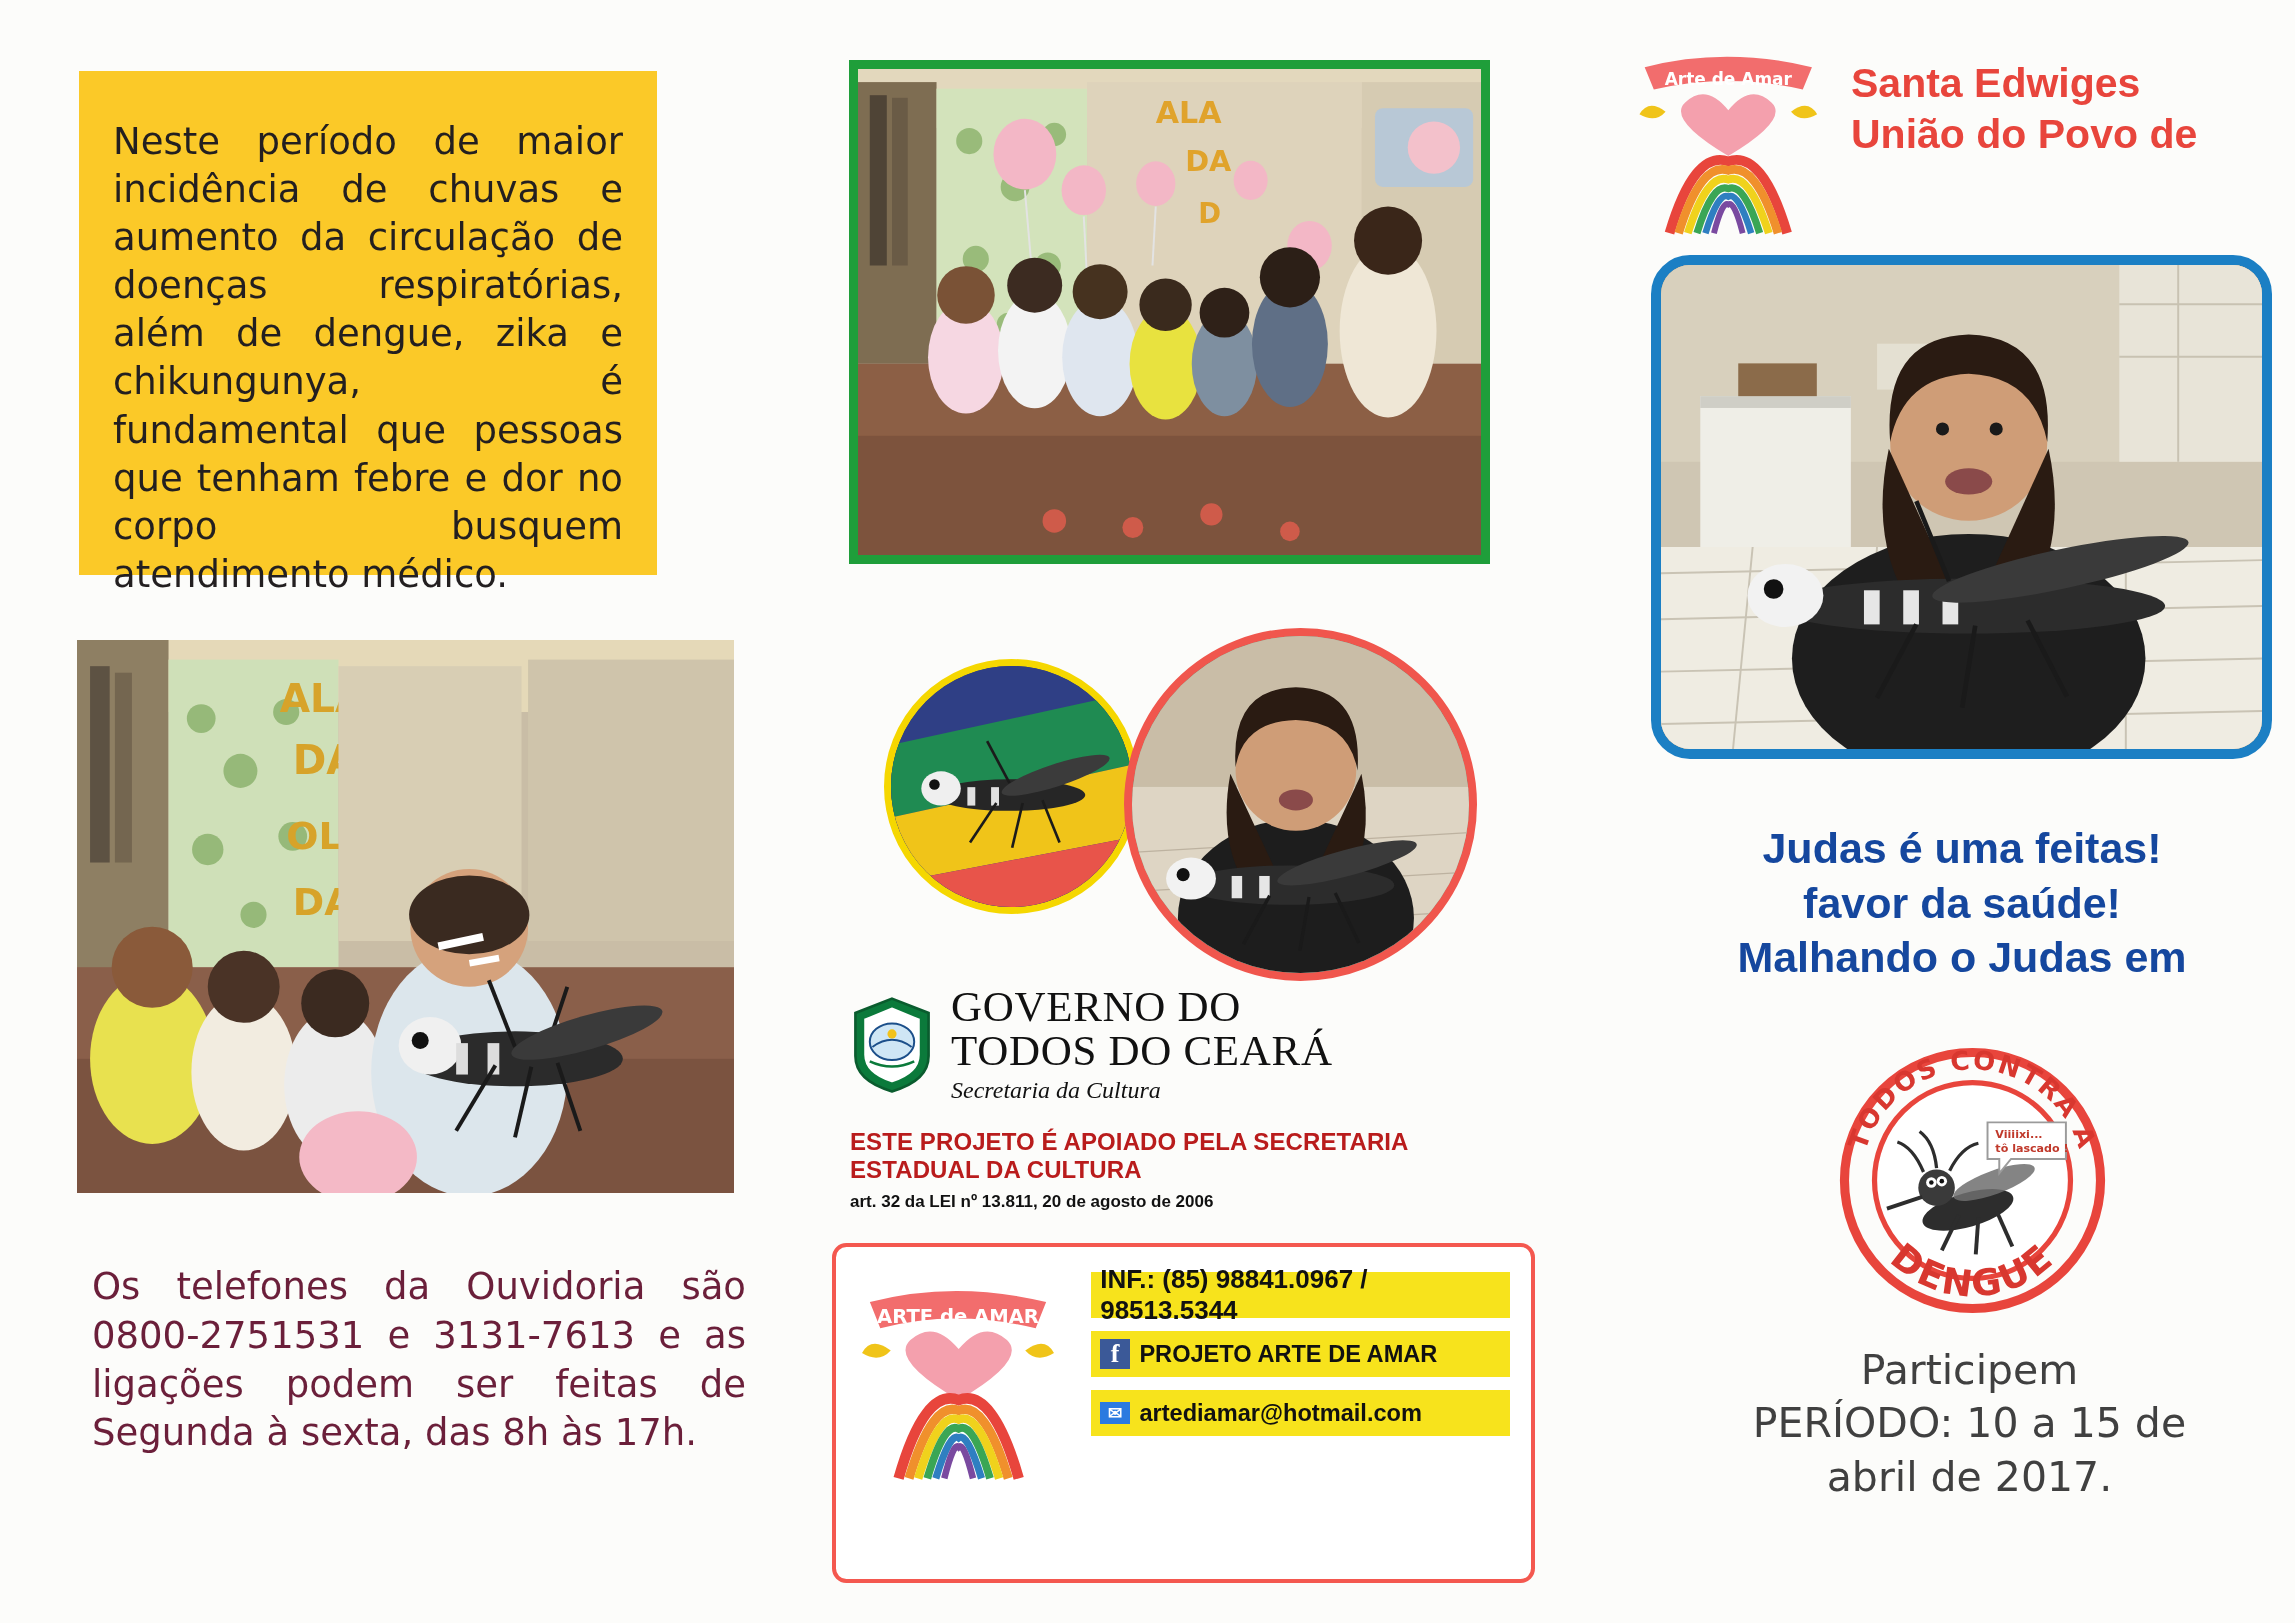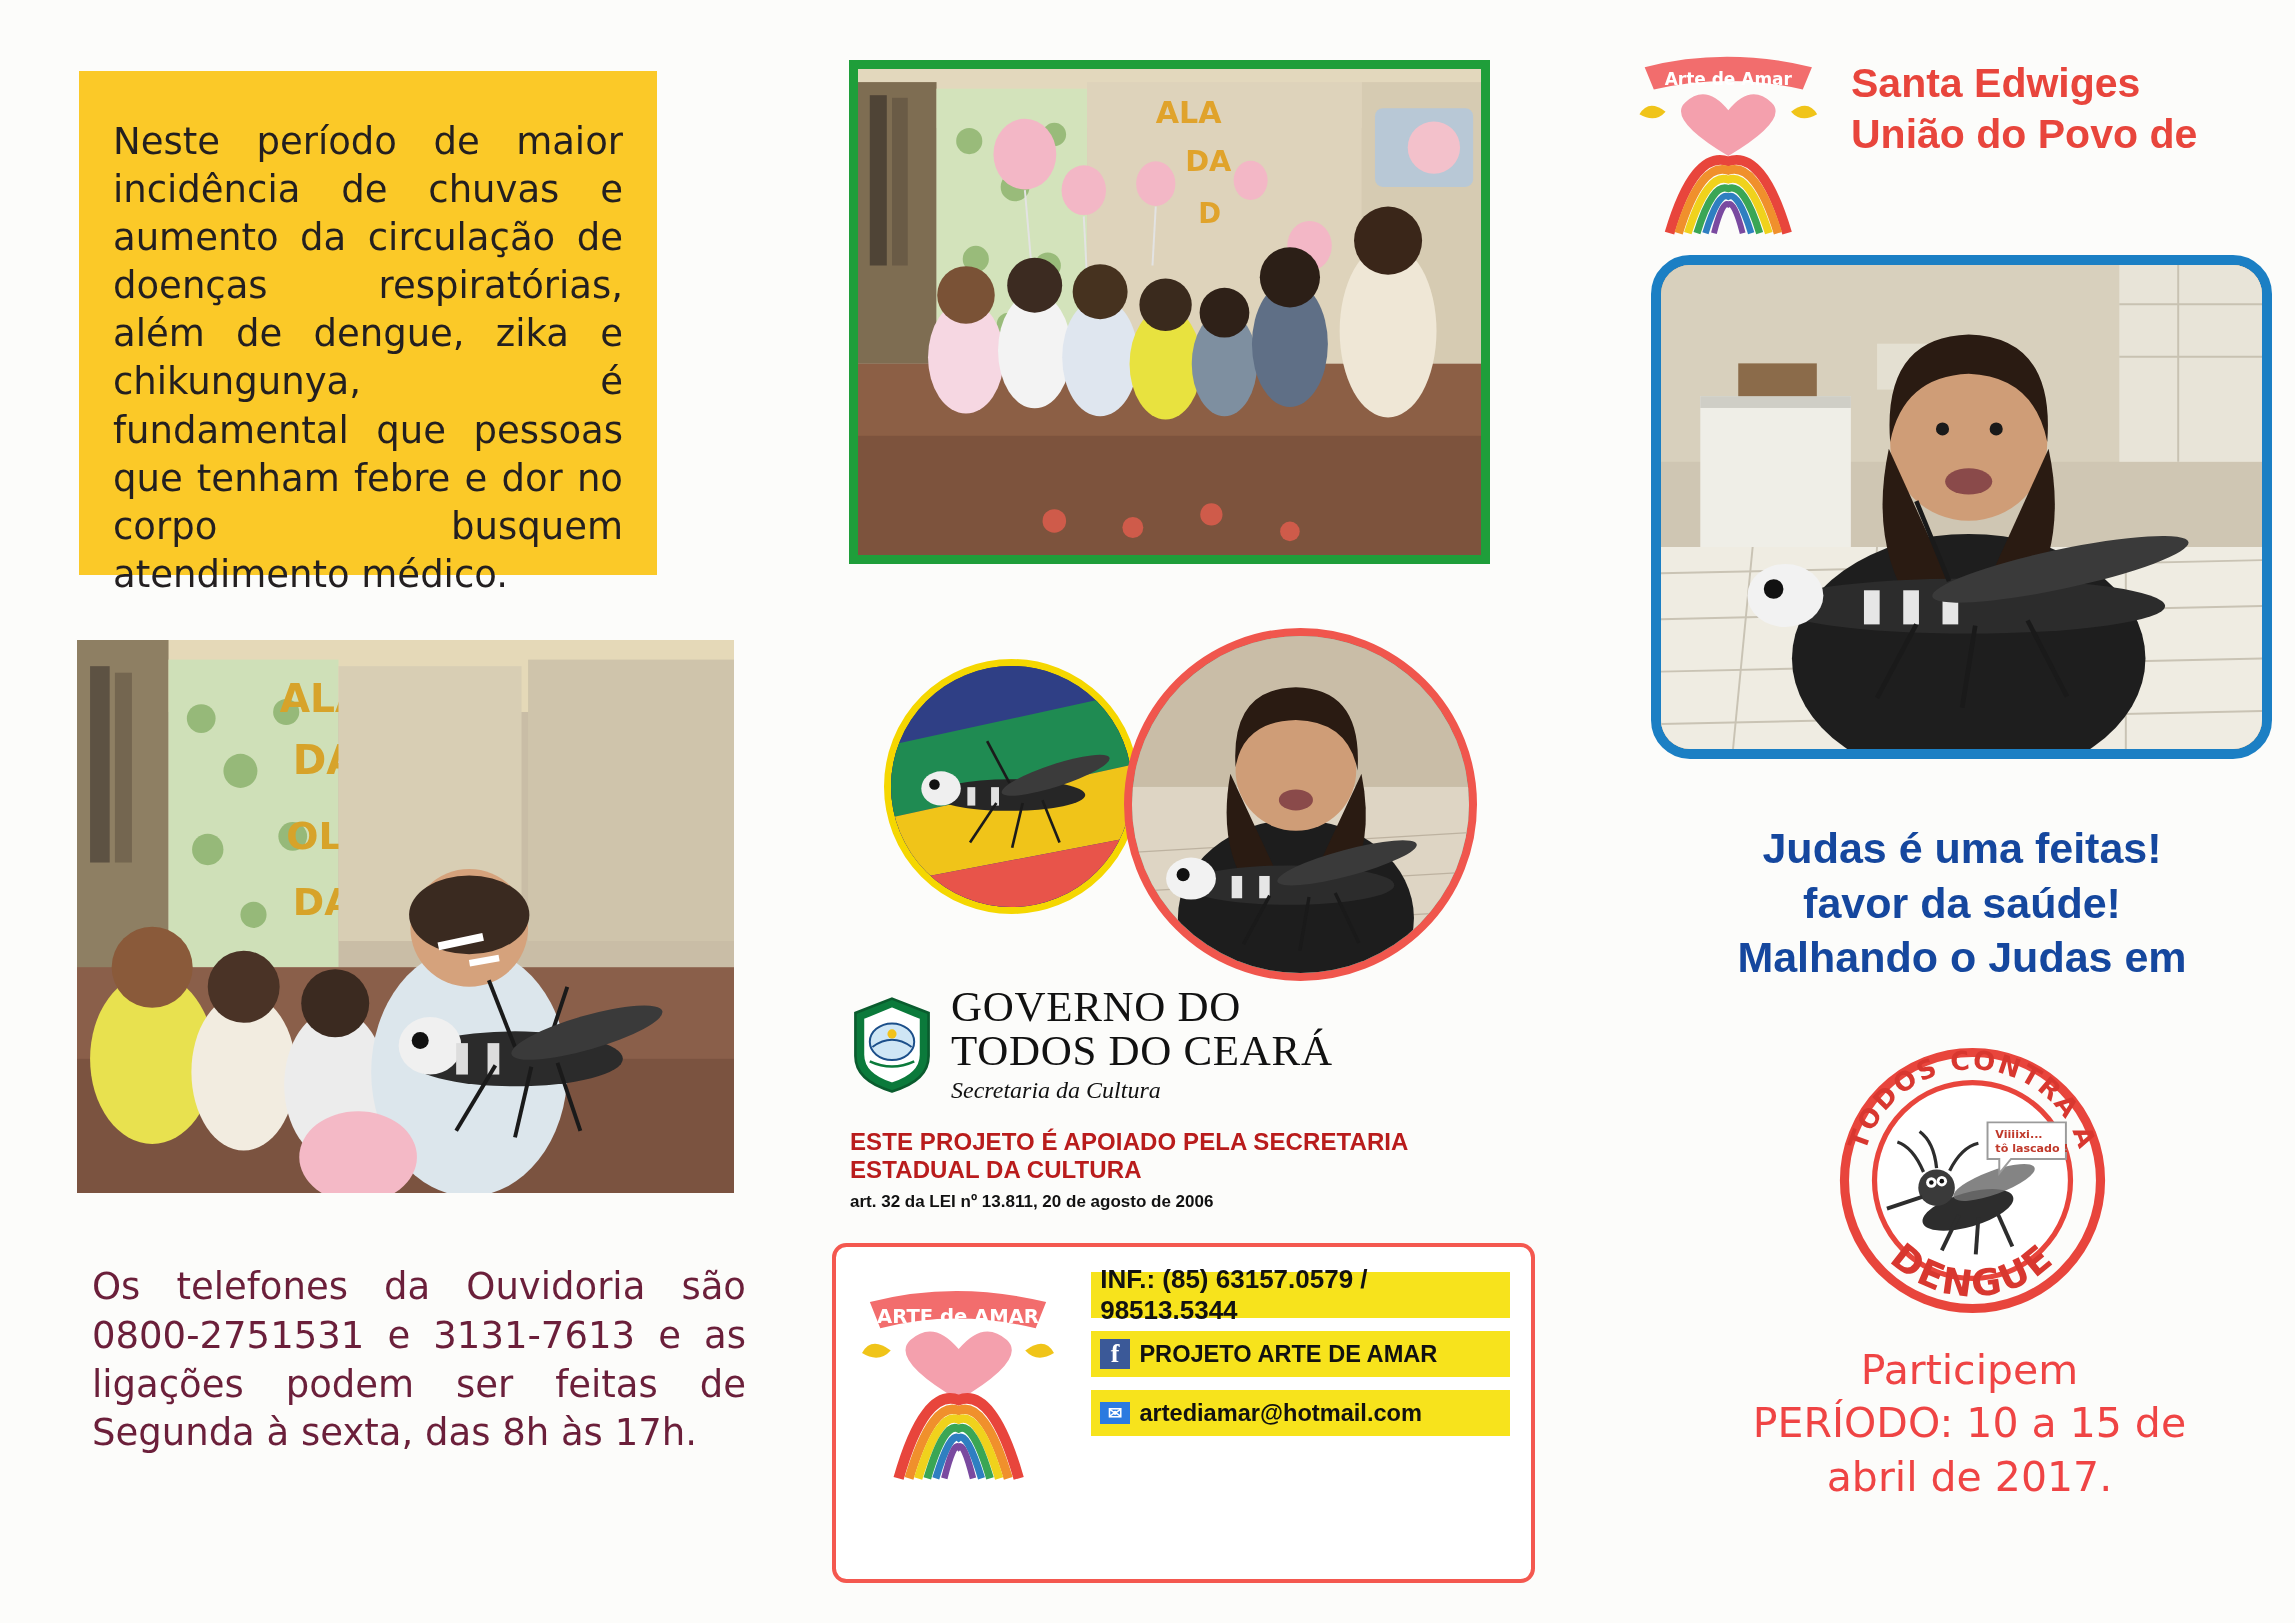--- a/index.html
+++ b/index.html
@@ -238,21 +238,21 @@
     height: 307px;
   }
 
   .participem {
     position: absolute;
     left: 1675px;
     top: 1344px;
     width: 589px;
     text-align: center;
     font-size: 41px;
-    color: #ef4444;
+    color: #404040;
     line-height: 1.30;
     font-family: "DejaVu Sans", sans-serif;
   }
 </style>
 </head>
 <body>
 
 <div class="page">
 
   <div class="yellow-box">
@@ -478,21 +478,21 @@
       <g>
         <path d="M74 336 q40 -140 92 -120 q52 -20 92 120" fill="none" stroke="#e8453c" stroke-width="16"></path>
         <path d="M90 336 q36 -120 76 -104 q40 -16 76 104" fill="none" stroke="#f0902c" stroke-width="14"></path>
         <path d="M104 336 q32 -104 62 -90 q30 -14 62 90" fill="none" stroke="#f0d21c" stroke-width="13"></path>
         <path d="M118 336 q26 -88 48 -76 q22 -12 48 76" fill="none" stroke="#3aa655" stroke-width="12"></path>
         <path d="M131 336 q22 -72 35 -62 q13 -10 35 62" fill="none" stroke="#2f7fc1" stroke-width="11"></path>
         <path d="M144 336 q14 -56 22 -48 q8 -8 22 48" fill="none" stroke="#7a4aa0" stroke-width="10"></path>
       </g>
     </svg>
     <div class="yellow-strip strip1">
-      <span>INF.: (85) 63157.0579 / 98513.5344</span>
+      <span>INF.: (85) 98841.0967 / 98513.5344</span>
     </div>
     <div class="yellow-strip strip2">
       <span class="fb-icon">f</span>
       <span>PROJETO ARTE DE AMAR</span>
     </div>
     <div class="yellow-strip strip3">
       <span class="mail-icon">✉</span>
       <span>artediamar@hotmail.com</span>
     </div>
   </div>

